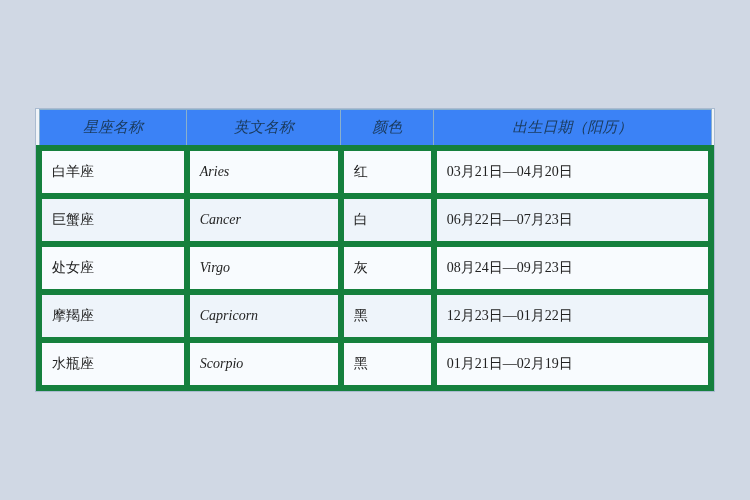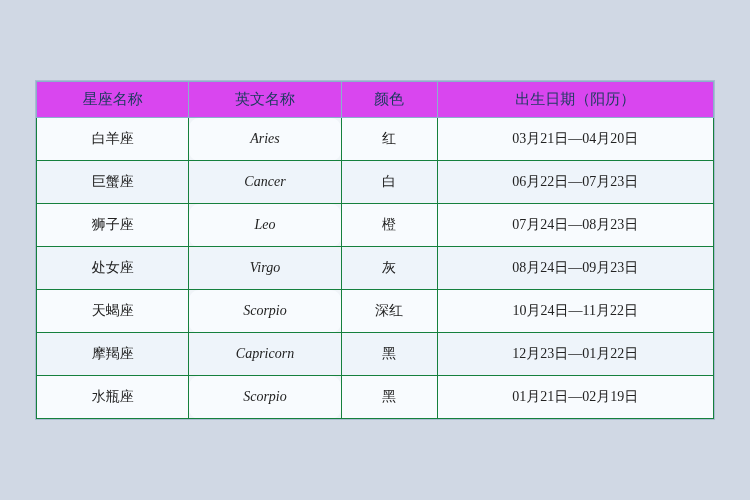--- a/index.html
+++ b/index.html
@@ -23,44 +23,44 @@
       border: 1px solid #aabbd0;
       width: 680px;
     }
 
     table {
       width: 100%;
       border-collapse: collapse;
     }
 
     thead tr {
-      background-color: #d946ef;
+      background-color: #3b82f6;
+      font-style: italic;
     }
 
     thead th {
       border: 1px solid #8ab0cc;
       padding: 8px 10px;
       text-align: center;
       font-size: 15px;
       font-weight: normal;
       color: #1a3a5c;
     }
 
     tbody tr {
       background-color: #f8fbfe;
     }
 
     tbody tr:nth-child(even) {
       background-color: #eef4fa;
     }
 
     tbody td {
-      border: 1px solid #15803d;
+      border: 6px solid #15803d;
       padding: 12px 10px;
-      text-align: center;
       font-size: 14px;
       color: #222;
     }
 
     tbody td:nth-child(2) {
       font-style: italic;
       border-radius: 10px;
     }
   </style>
 </head>
@@ -83,36 +83,24 @@
           <td>红</td>
           <td>03月21日—04月20日</td>
         </tr>
         <tr>
           <td>巨蟹座</td>
           <td>Cancer</td>
           <td>白</td>
           <td>06月22日—07月23日</td>
         </tr>
         <tr>
-          <td>狮子座</td>
-          <td>Leo</td>
-          <td>橙</td>
-          <td>07月24日—08月23日</td>
-        </tr>
-        <tr>
           <td>处女座</td>
           <td>Virgo</td>
           <td>灰</td>
           <td>08月24日—09月23日</td>
-        </tr>
-        <tr>
-          <td>天蝎座</td>
-          <td>Scorpio</td>
-          <td>深红</td>
-          <td>10月24日—11月22日</td>
         </tr>
         <tr>
           <td>摩羯座</td>
           <td>Capricorn</td>
           <td>黑</td>
           <td>12月23日—01月22日</td>
         </tr>
         <tr>
           <td>水瓶座</td>
           <td>Scorpio</td>

